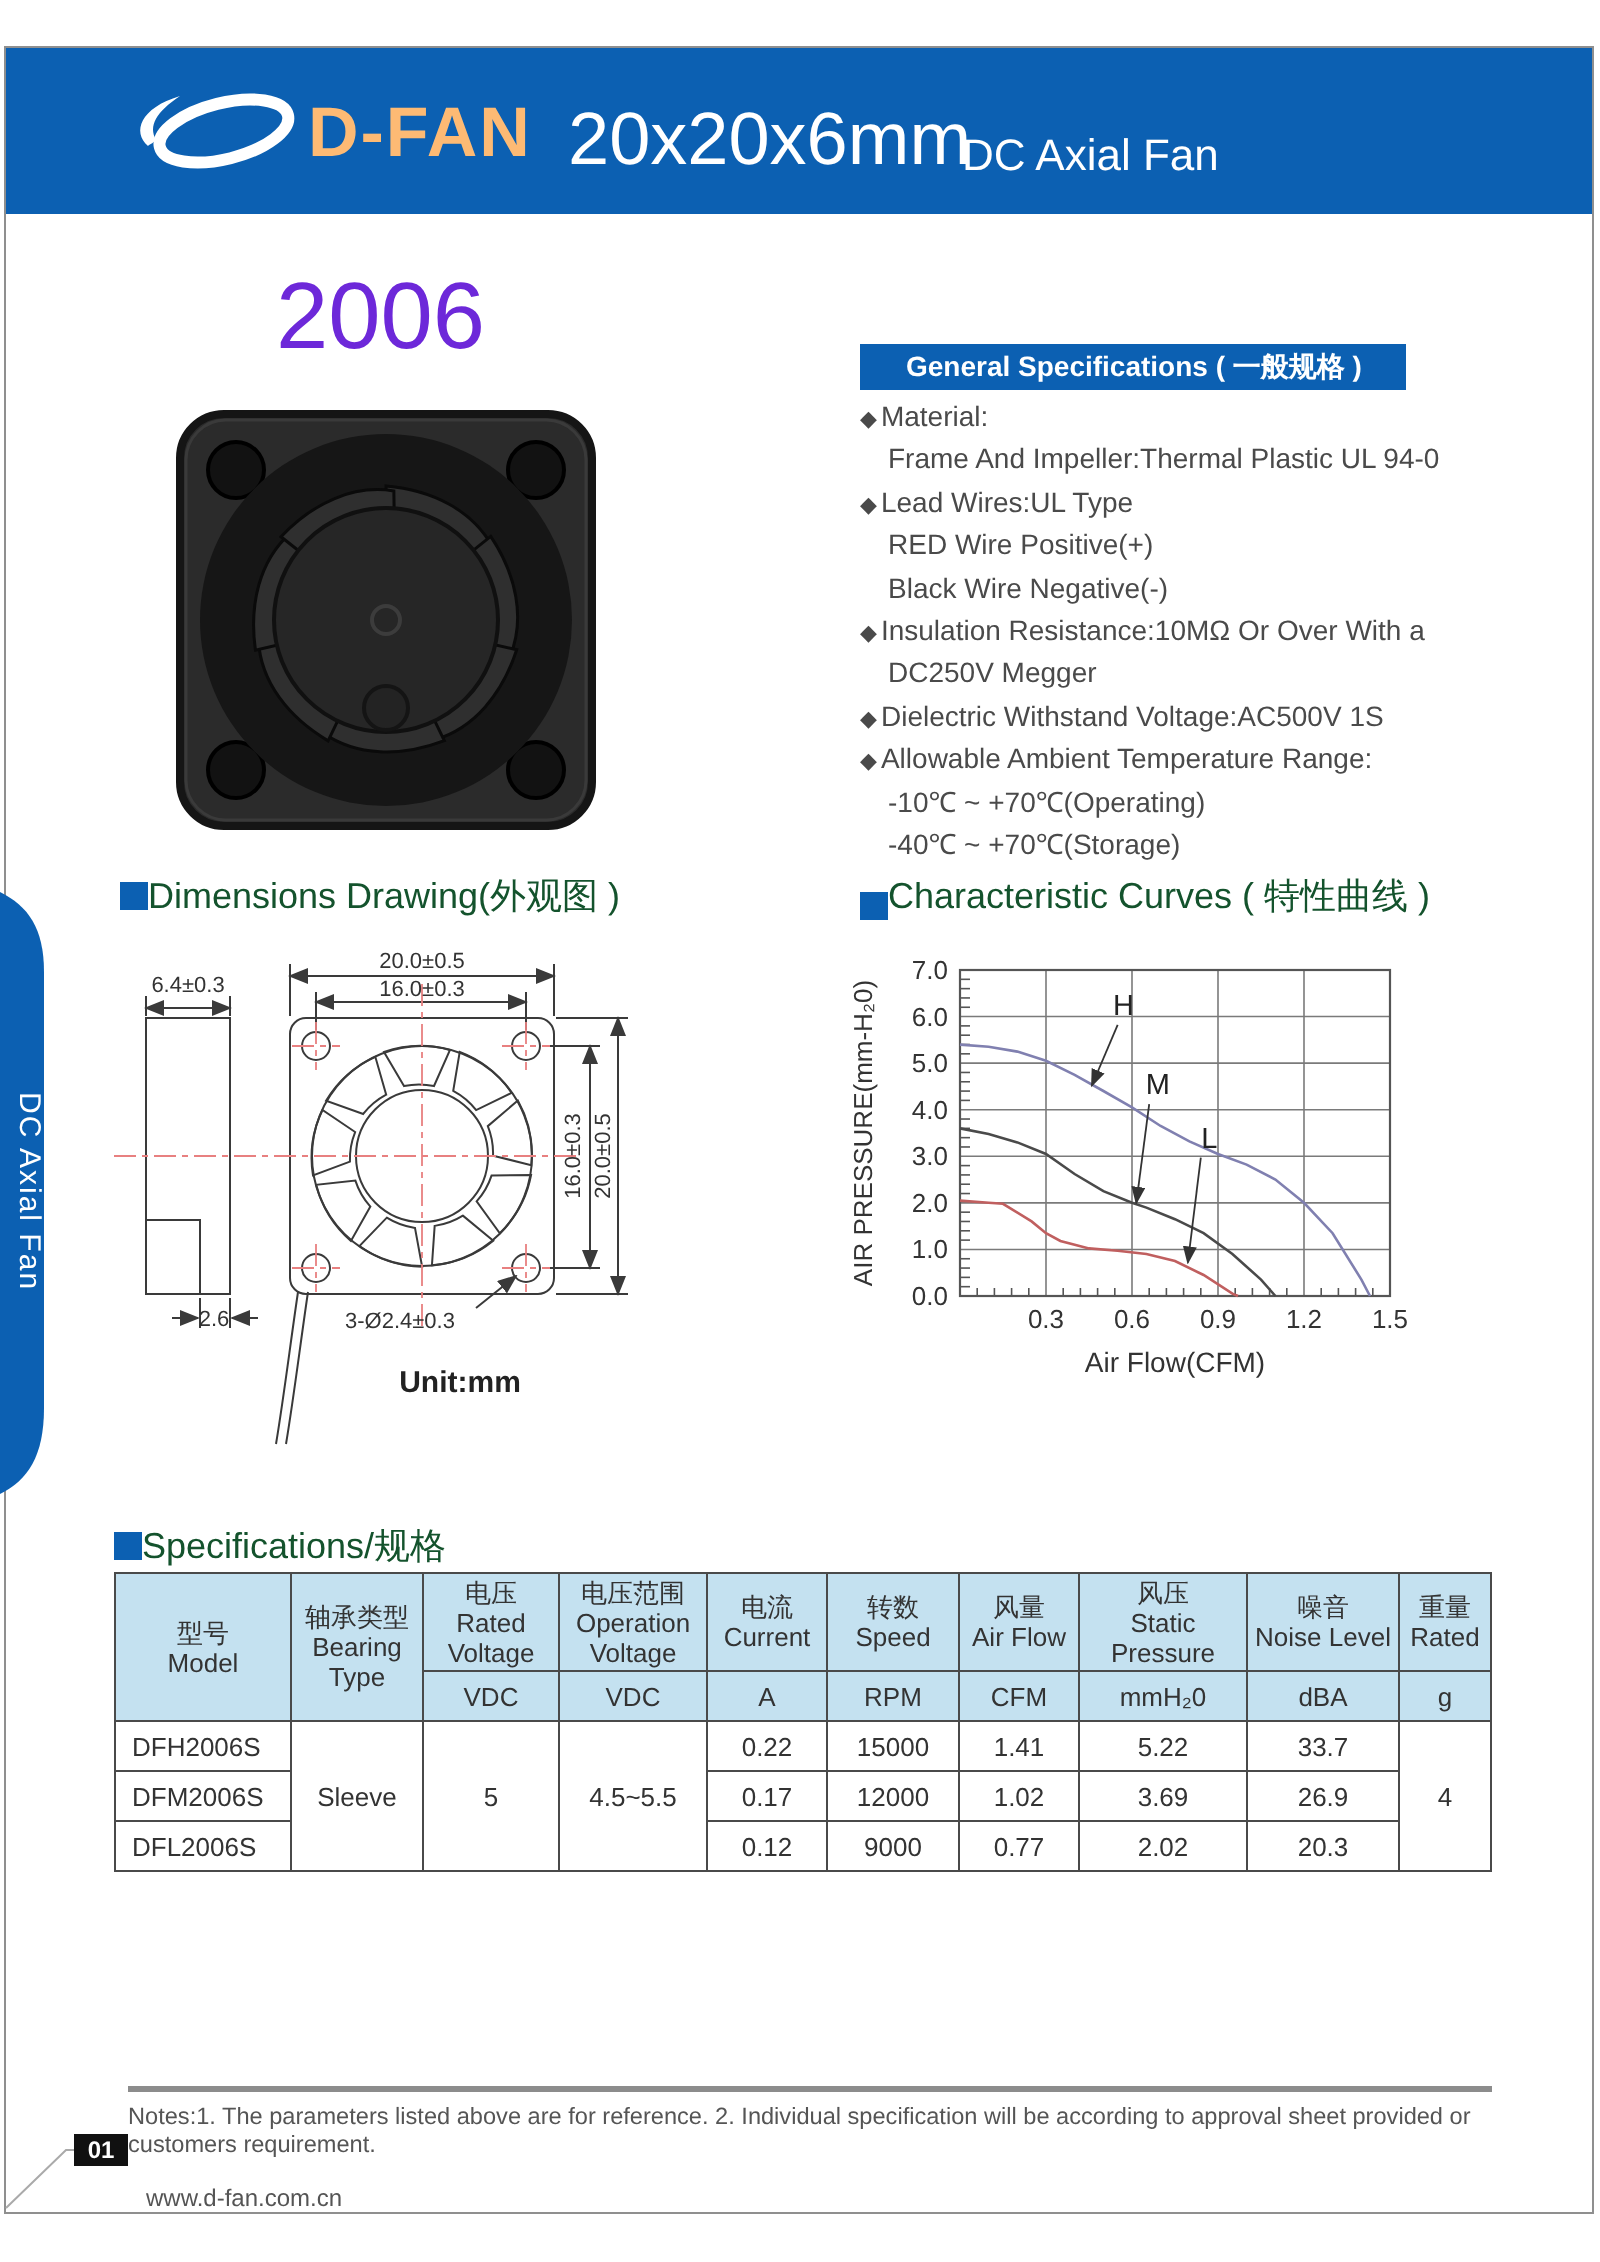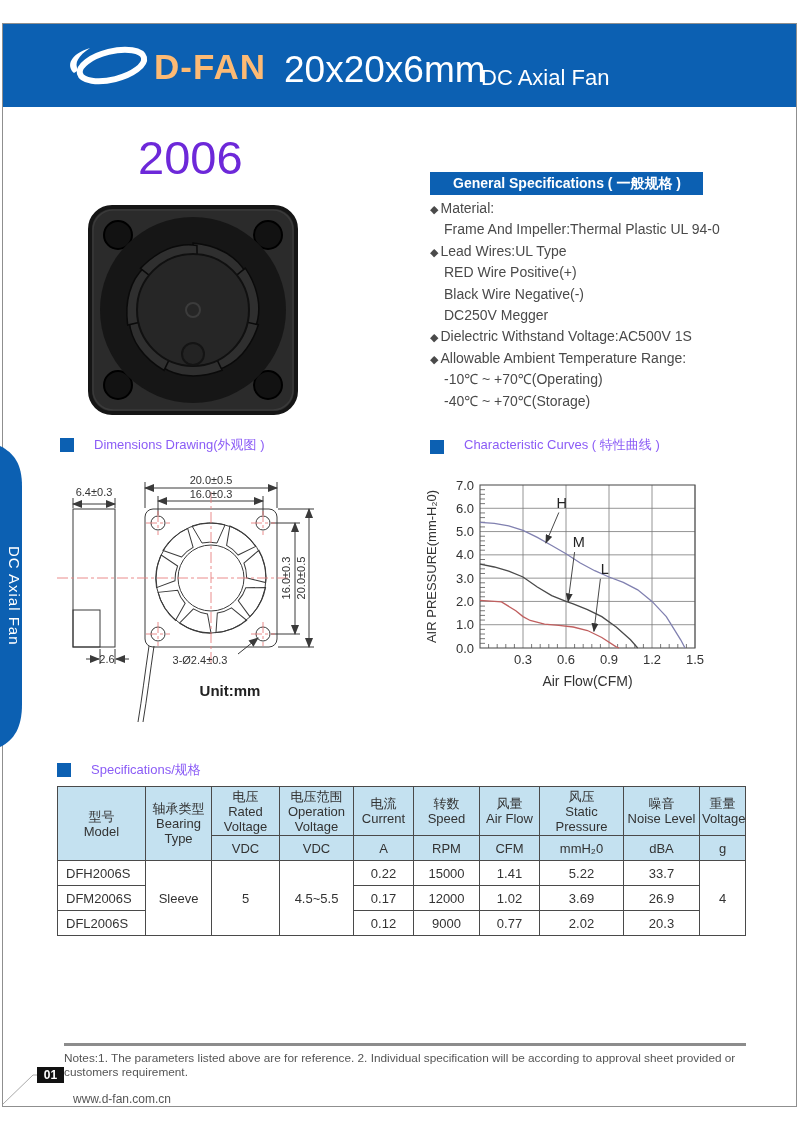--- a/index.html
+++ b/index.html
@@ -23,22 +23,22 @@
   .fan-photo{position:absolute;left:85px;top:202px;width:216px;height:216px;}
   
   .gs-bar{position:absolute;left:430px;top:172px;width:273px;height:23px;background:#0c60b2;
           color:#fff;font-size:14px;font-weight:600;line-height:23px;padding-left:23px;
           box-sizing:border-box;}
   .gs-list{position:absolute;left:430px;top:198px;width:330px;font-size:14px;color:#4a4a4a;}
   .gs-line{height:21.4px;line-height:21.4px;white-space:nowrap;}
   .gs-line .gs-bullet{font-size:11px;margin-right:2px;color:#4a4a4a;}
   .gs-line.indent{padding-left:14px;}
   
-  .sec-head{position:absolute;display:flex;align-items:center;gap:20px;font-size:13px;
-            color:#8b5cf6;font-weight:500;}
+  .sec-head{position:absolute;display:flex;align-items:center;gap:0;font-size:18px;
+            color:#14532d;font-weight:500;}
   .sec-head .sq{width:14px;height:14px;background:#0c60b2;flex:none;}
   .dims-head{left:60px;top:436px;}
   .curves-head{left:430px;top:436px;align-items:flex-end;}
   .spec-head{left:57px;top:761px;}
   
   .dims-svg{position:absolute;left:45px;top:468px;width:370px;height:270px;}
   .chart-svg{position:absolute;left:420px;top:455px;width:300px;height:245px;}
   
   .spec-table{position:absolute;left:57px;top:786px;width:688px;border-collapse:collapse;
               table-layout:fixed;font-size:13px;color:#333;}
@@ -106,20 +106,21 @@
     <circle cx="108" cy="152" r="11" fill="#232323" stroke="#141414" stroke-width="2"></circle>
   </svg>
 
   <div class="gs-bar">General Specifications ( 一般规格 )</div>
   <div class="gs-list">
     <div class="gs-line"><span class="gs-bullet">◆</span><span>Material:</span></div>
     <div class="gs-line indent"><span>Frame And Impeller:Thermal Plastic UL 94-0</span></div>
     <div class="gs-line"><span class="gs-bullet">◆</span><span>Lead Wires:UL Type</span></div>
     <div class="gs-line indent"><span>RED Wire Positive(+)</span></div>
     <div class="gs-line indent"><span>Black Wire Negative(-)</span></div>
+    <div class="gs-line"><span class="gs-bullet">◆</span><span>Insulation Resistance:10MΩ Or Over With a</span></div>
     <div class="gs-line indent"><span>DC250V Megger</span></div>
     <div class="gs-line"><span class="gs-bullet">◆</span><span>Dielectric Withstand Voltage:AC500V 1S</span></div>
     <div class="gs-line"><span class="gs-bullet">◆</span><span>Allowable Ambient Temperature Range:</span></div>
     <div class="gs-line indent"><span>-10℃ ~ +70℃(Operating)</span></div>
     <div class="gs-line indent"><span>-40℃ ~ +70℃(Storage)</span></div>
   </div>
 
   <div class="sec-head dims-head">
     <span class="sq"></span>
     <span>Dimensions Drawing(外观图 )</span>
@@ -349,21 +350,21 @@
         <td>
             <div>风压</div>
             <div>Static Pressure</div>
           </td>
         <td>
             <div>噪音</div>
             <div>Noise Level</div>
           </td>
         <td>
             <div>重量</div>
-            <div>Voltage</div>
+            <div>Rated</div>
           </td>
       </tr>
       <tr class="h2">
         <td>VDC</td>
         <td>VDC</td>
         <td>A</td>
         <td>RPM</td>
         <td>CFM</td>
         <td>mmH₂0</td>
         <td>dBA</td>

